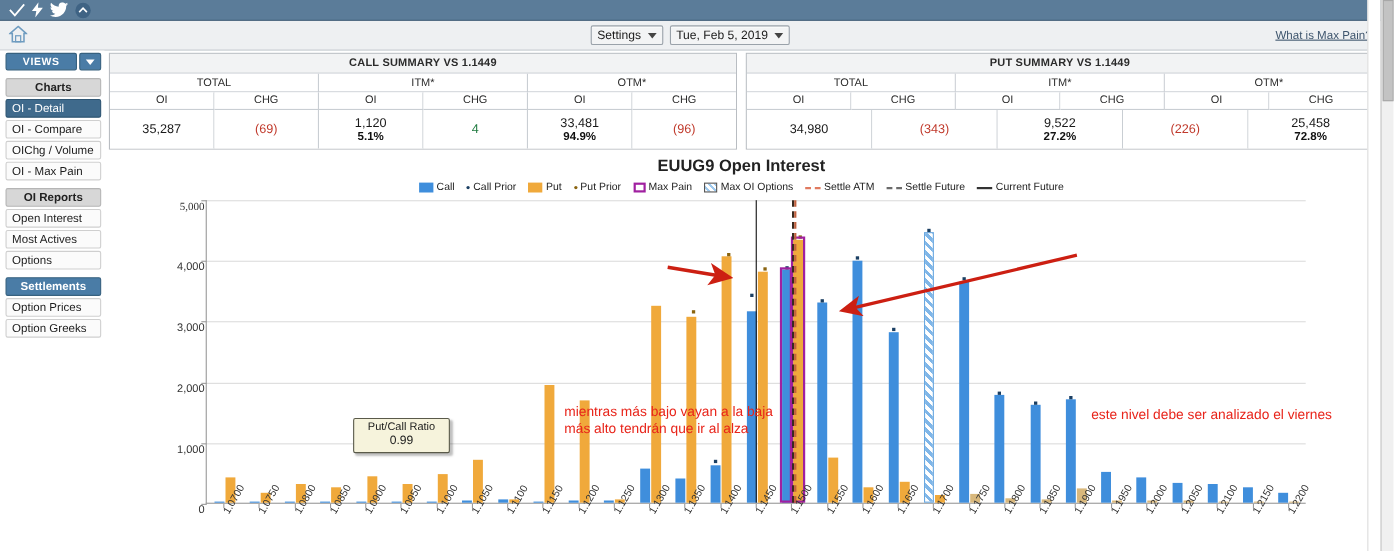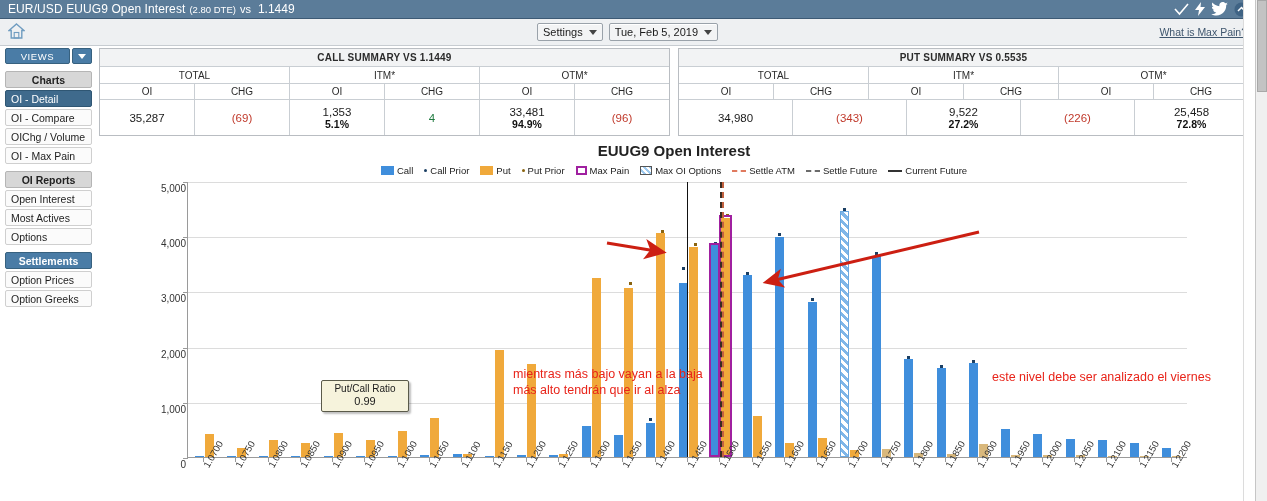--- a/index.html
+++ b/index.html
@@ -46,21 +46,21 @@
   }
   .caret { width:0; height:0; border-left:4px solid transparent; border-right:4px solid transparent; border-top:5px solid #444; }
   .maxpain-link {
     position:absolute; right:8px; top:7px; font-size:10.5px; color:#3f566e;
   }
 
   
   .sidebar { position:absolute; left:0; top:46px; width:95px; bottom:0; background:#fff; }
   .views-row { display:flex; margin:2px 3px 0 5px; gap:2px; }
   .views-btn {
-    flex:1; height:16px; background:#4a7ca6; color:#fff; font-size:9.5px; font-weight:normal;
+    flex:1; height:16px; background:#4a7ca6; color:#fff; font-size:9.5px; font-weight:bold;
     letter-spacing:0.6px; display:flex; align-items:center; justify-content:center;
     border:1px solid #37617f; border-radius:2px;
   }
   .views-caret-btn {
     width:20px; height:16px; background:#4a7ca6; border:1px solid #37617f; border-radius:2px;
     display:flex; align-items:center; justify-content:center;
   }
   .views-caret { width:0;height:0;border-left:4px solid transparent;border-right:4px solid transparent;border-top:5px solid #fff; }
   .side-group {
     margin:7px 3px 0 5px; height:17px; background:#d7d7d7; border:1px solid #b5b5b5; border-radius:2px;
@@ -166,26 +166,20 @@
   }
   .vscroll .thumb { position:absolute; left:1px; top:0; width:10px; height:92px; background:#c3c3c3; border:1px solid #a8a8a8; }
   .rightgap { position:absolute; right:12px; top:0; width:12px; height:501px; background:#fff; border-left:1px solid #dcdcdc; }
 </style>
 </head>
 <body>
 
 <div id="app">
 
   <div class="titlebar">
-    <div class="tb-left">
-      <span class="tb-main">EUR/USD EUUG9 Open Interest</span>
-      <span class="tb-dte">(2.80 DTE)</span>
-      <span class="tb-vs">vs</span>
-      <span class="tb-price">1.1449</span>
-    </div>
     <div class="tb-icons">
       <span>
         <svg width="15" height="13" viewBox="0 0 15 13">
             <path d="M1 6 L5.5 11 L14 1" stroke="#ffffff" stroke-width="1.6" fill="none"></path>
           </svg>
       </span>
       <span>
         <svg width="10" height="14" viewBox="0 0 10 14">
             <path d="M6 0 L0 8 L4 8 L3 14 L10 5 L5.5 5 Z" fill="#ffffff"></path>
           </svg>
@@ -264,37 +258,37 @@
           <div>CHG</div>
         </div>
         <div class="sum-datarow">
           <div>
             <span class="cell-main">35,287</span>
           </div>
           <div>
             <span class="cell-main neg">(69)</span>
           </div>
           <div>
-            <span class="cell-main">1,353</span>
+            <span class="cell-main">1,120</span>
             <span class="cell-sub">5.1%</span>
           </div>
           <div>
             <span class="cell-main pos">4</span>
           </div>
           <div>
             <span class="cell-main">33,481</span>
             <span class="cell-sub">94.9%</span>
           </div>
           <div>
             <span class="cell-main neg">(96)</span>
           </div>
         </div>
       </div>
       <div class="sumtable">
-        <div class="sum-title">PUT SUMMARY VS 0.5535</div>
+        <div class="sum-title">PUT SUMMARY VS 1.1449</div>
         <div class="sum-grouprow">
           <div style="flex: 2 1 0%;">TOTAL</div>
           <div style="flex: 2 1 0%;">ITM*</div>
           <div style="flex: 2 1 0%;">OTM*</div>
         </div>
         <div class="sum-headrow">
           <div>OI</div>
           <div>CHG</div>
           <div>OI</div>
           <div>CHG</div>
@@ -374,21 +368,21 @@
           <div class="gridline" style="top: 165.6px;"></div>
           <div class="ytick" style="top: 171.6px; left: -62px; right: auto;">2,000</div>
           <div class="ytickmark" style="top: 165.6px;"></div>
           <div class="gridline" style="top: 110.4px;"></div>
           <div class="ytick" style="top: 116.4px; left: -62px; right: auto;">3,000</div>
           <div class="ytickmark" style="top: 110.4px;"></div>
           <div class="gridline" style="top: 55.2px;"></div>
           <div class="ytick" style="top: 61.2px; left: -62px; right: auto;">4,000</div>
           <div class="ytickmark" style="top: 55.2px;"></div>
           <div class="gridline" style="top: 0px;"></div>
-          <div class="ytick" style="top: 6px; left: -62px; right: auto;">5,000</div>
+          <div class="ytick" style="top: 6px; left: -62px; right: auto; font-family: Liberation Serif, serif;">5,000</div>
           <div class="ytickmark" style="top: 0px;"></div>
           <div class="bar call" title="1.0700 Call 20" style="left: 6.62903px; width: 9px; height: 1.5px;"></div>
           <div class="bar put" title="1.0700 Put 420" style="left: 16.629px; width: 9px; height: 23.184px;"></div>
           <div class="bar call" title="1.0750 Call 15" style="left: 38.8871px; width: 9px; height: 1.5px;"></div>
           <div class="bar put" title="1.0750 Put 160" style="left: 48.8871px; width: 9px; height: 8.832px;"></div>
           <div class="bar call" title="1.0800 Call 20" style="left: 71.1452px; width: 9px; height: 1.5px;"></div>
           <div class="bar put" title="1.0800 Put 310" style="left: 81.1452px; width: 9px; height: 17.112px;"></div>
           <div class="bar call" title="1.0850 Call 15" style="left: 103.403px; width: 9px; height: 1.5px;"></div>
           <div class="bar put" title="1.0850 Put 250" style="left: 113.403px; width: 9px; height: 13.8px;"></div>
           <div class="bar call" title="1.0900 Call 20" style="left: 135.661px; width: 9px; height: 1.5px;"></div>

